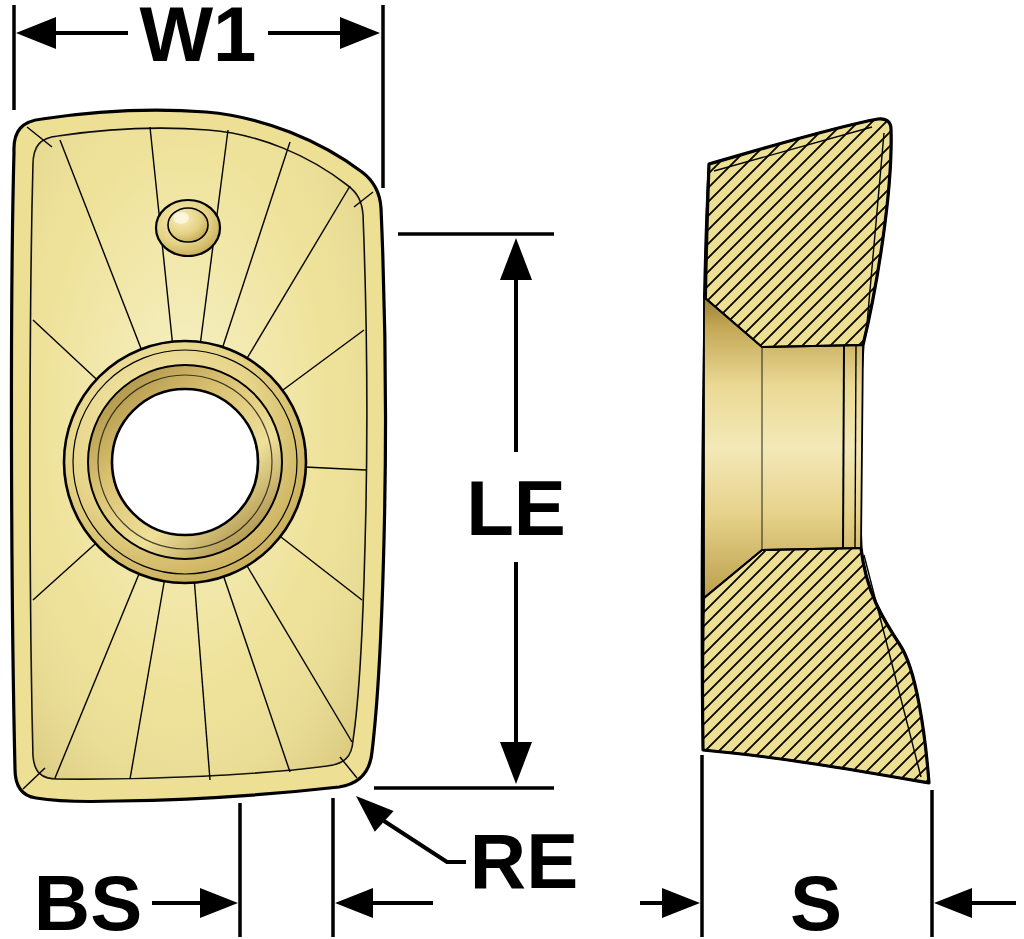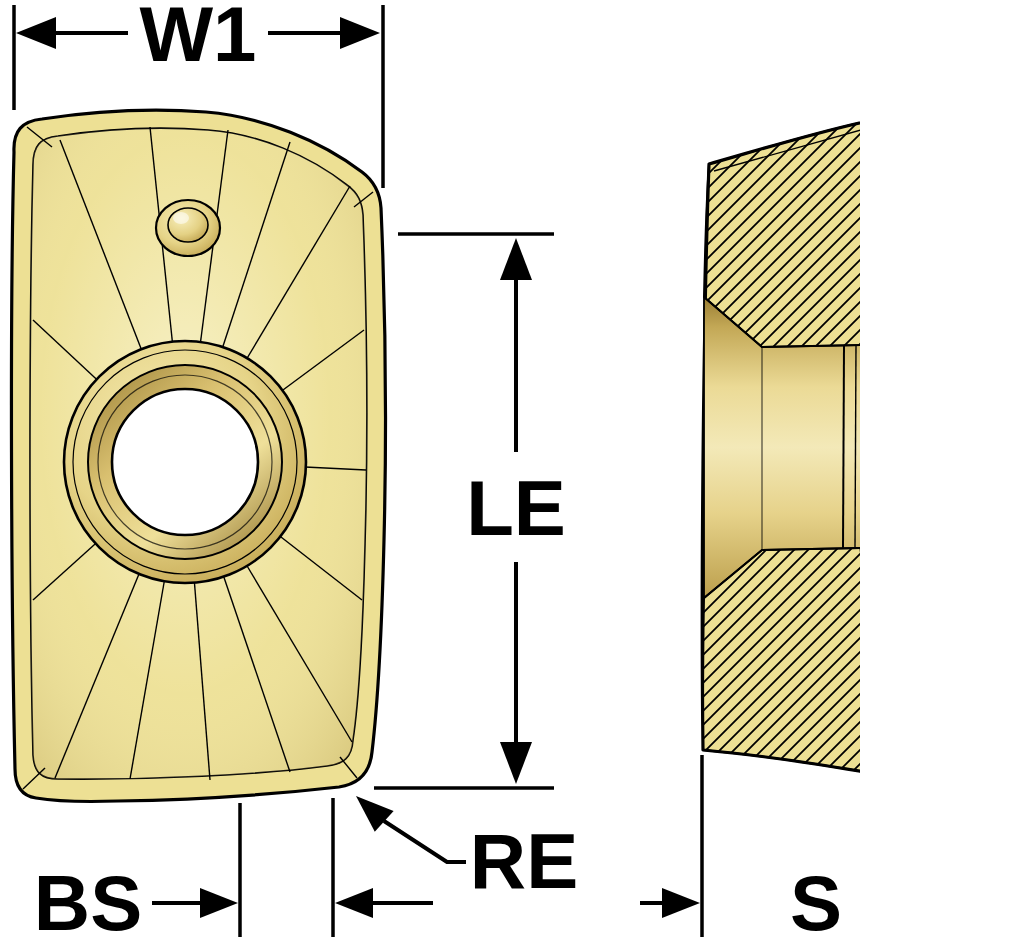--- a/index.html
+++ b/index.html
@@ -1,16 +1,16 @@
 <!DOCTYPE html>
 <html><head>
 <meta charset="utf-8">
 <style>
   html,body{margin:0;padding:0;background:#ffffff;}
-  .stage{width:860px;height:939px;position:relative;overflow:hidden;}
+  .stage{width:1024px;height:939px;position:relative;overflow:hidden;}
   svg{display:block;}
   .dim-label{
     font-family:"Liberation Sans", sans-serif;
     font-weight:bold;
     font-size:78px;
     fill:#000000;
   }
 </style>
 </head>
 <body>

